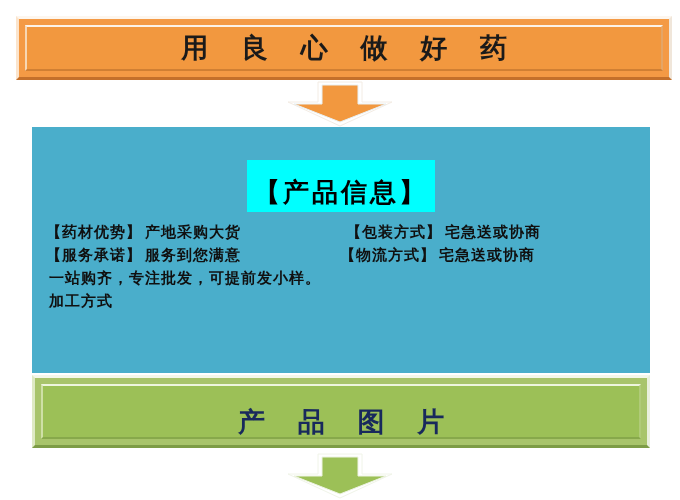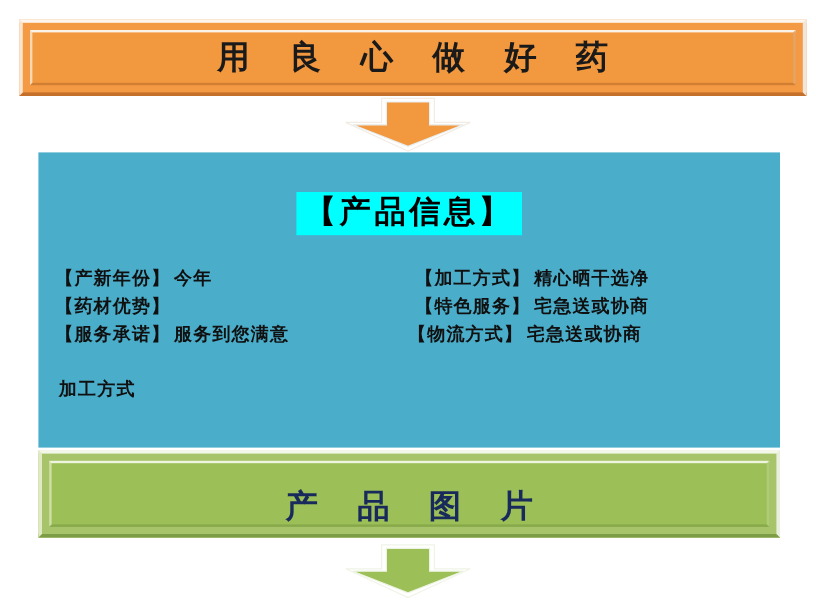--- a/index.html
+++ b/index.html
@@ -110,21 +110,21 @@
     width: 100%;
     text-align: center;
   }
   #info-title {
     display: inline-block;
     background: #00ffff;
     color: #000000;
     font-size: 26px;
     font-weight: bold;
     letter-spacing: 3px;
-    padding: 2px 7px 4px 7px;
+    padding: 18px 7px 4px 7px;
     font-family: "Liberation Serif", "DejaVu Serif", serif;
     line-height: 1.15;
   }
 
   #info-rows {
     position: absolute;
     left: 14px;
     top: 96px;
     width: 594px;
   }
@@ -210,54 +210,46 @@
   </div>
 
   <div id="info-panel">
 
     <div id="info-title-wrap">
       <span id="info-title">【产品信息】</span>
     </div>
 
     <div id="info-rows">
 
-      <div class="info-row">
-        <div class="info-col info-col-left">
-          <span class="info-label">【产新年份】</span>
-          <span class="info-value">今年</span>
-        </div>
-        <div class="info-col info-col-right">
-          <span class="info-label">【加工方式】</span>
-          <span class="info-value">精心晒干选净</span>
-        </div>
-      </div>
 
       <div class="info-row">
         <div class="info-col info-col-left">
           <span class="info-label">【药材优势】</span>
+          <span class="info-value">产地采购大货</span>
         </div>
         <div class="info-col info-col-right">
-          <span class="info-label">【特色服务】</span>
+          <span class="info-label">【包装方式】</span>
           <span class="info-value">宅急送或协商</span>
         </div>
       </div>
 
       <div class="info-row">
         <div class="info-col info-col-right">
           <span class="info-label">【服务承诺】</span>
           <span class="info-value">服务到您满意</span>
         </div>
         <div class="info-col info-col-left">
           <span class="info-label">【物流方式】</span>
           <span class="info-value">宅急送或协商</span>
         </div>
       </div>
 
       <div class="info-row">
         <div class="info-col info-col-wide">
+          <span class="info-value">一站购齐，专注批发，可提前发小样。</span>
         </div>
       </div>
 
       <div class="info-row">
         <div class="info-col info-col-wide">
           <span class="info-value">加工方式</span>
         </div>
       </div>
 
     </div>

